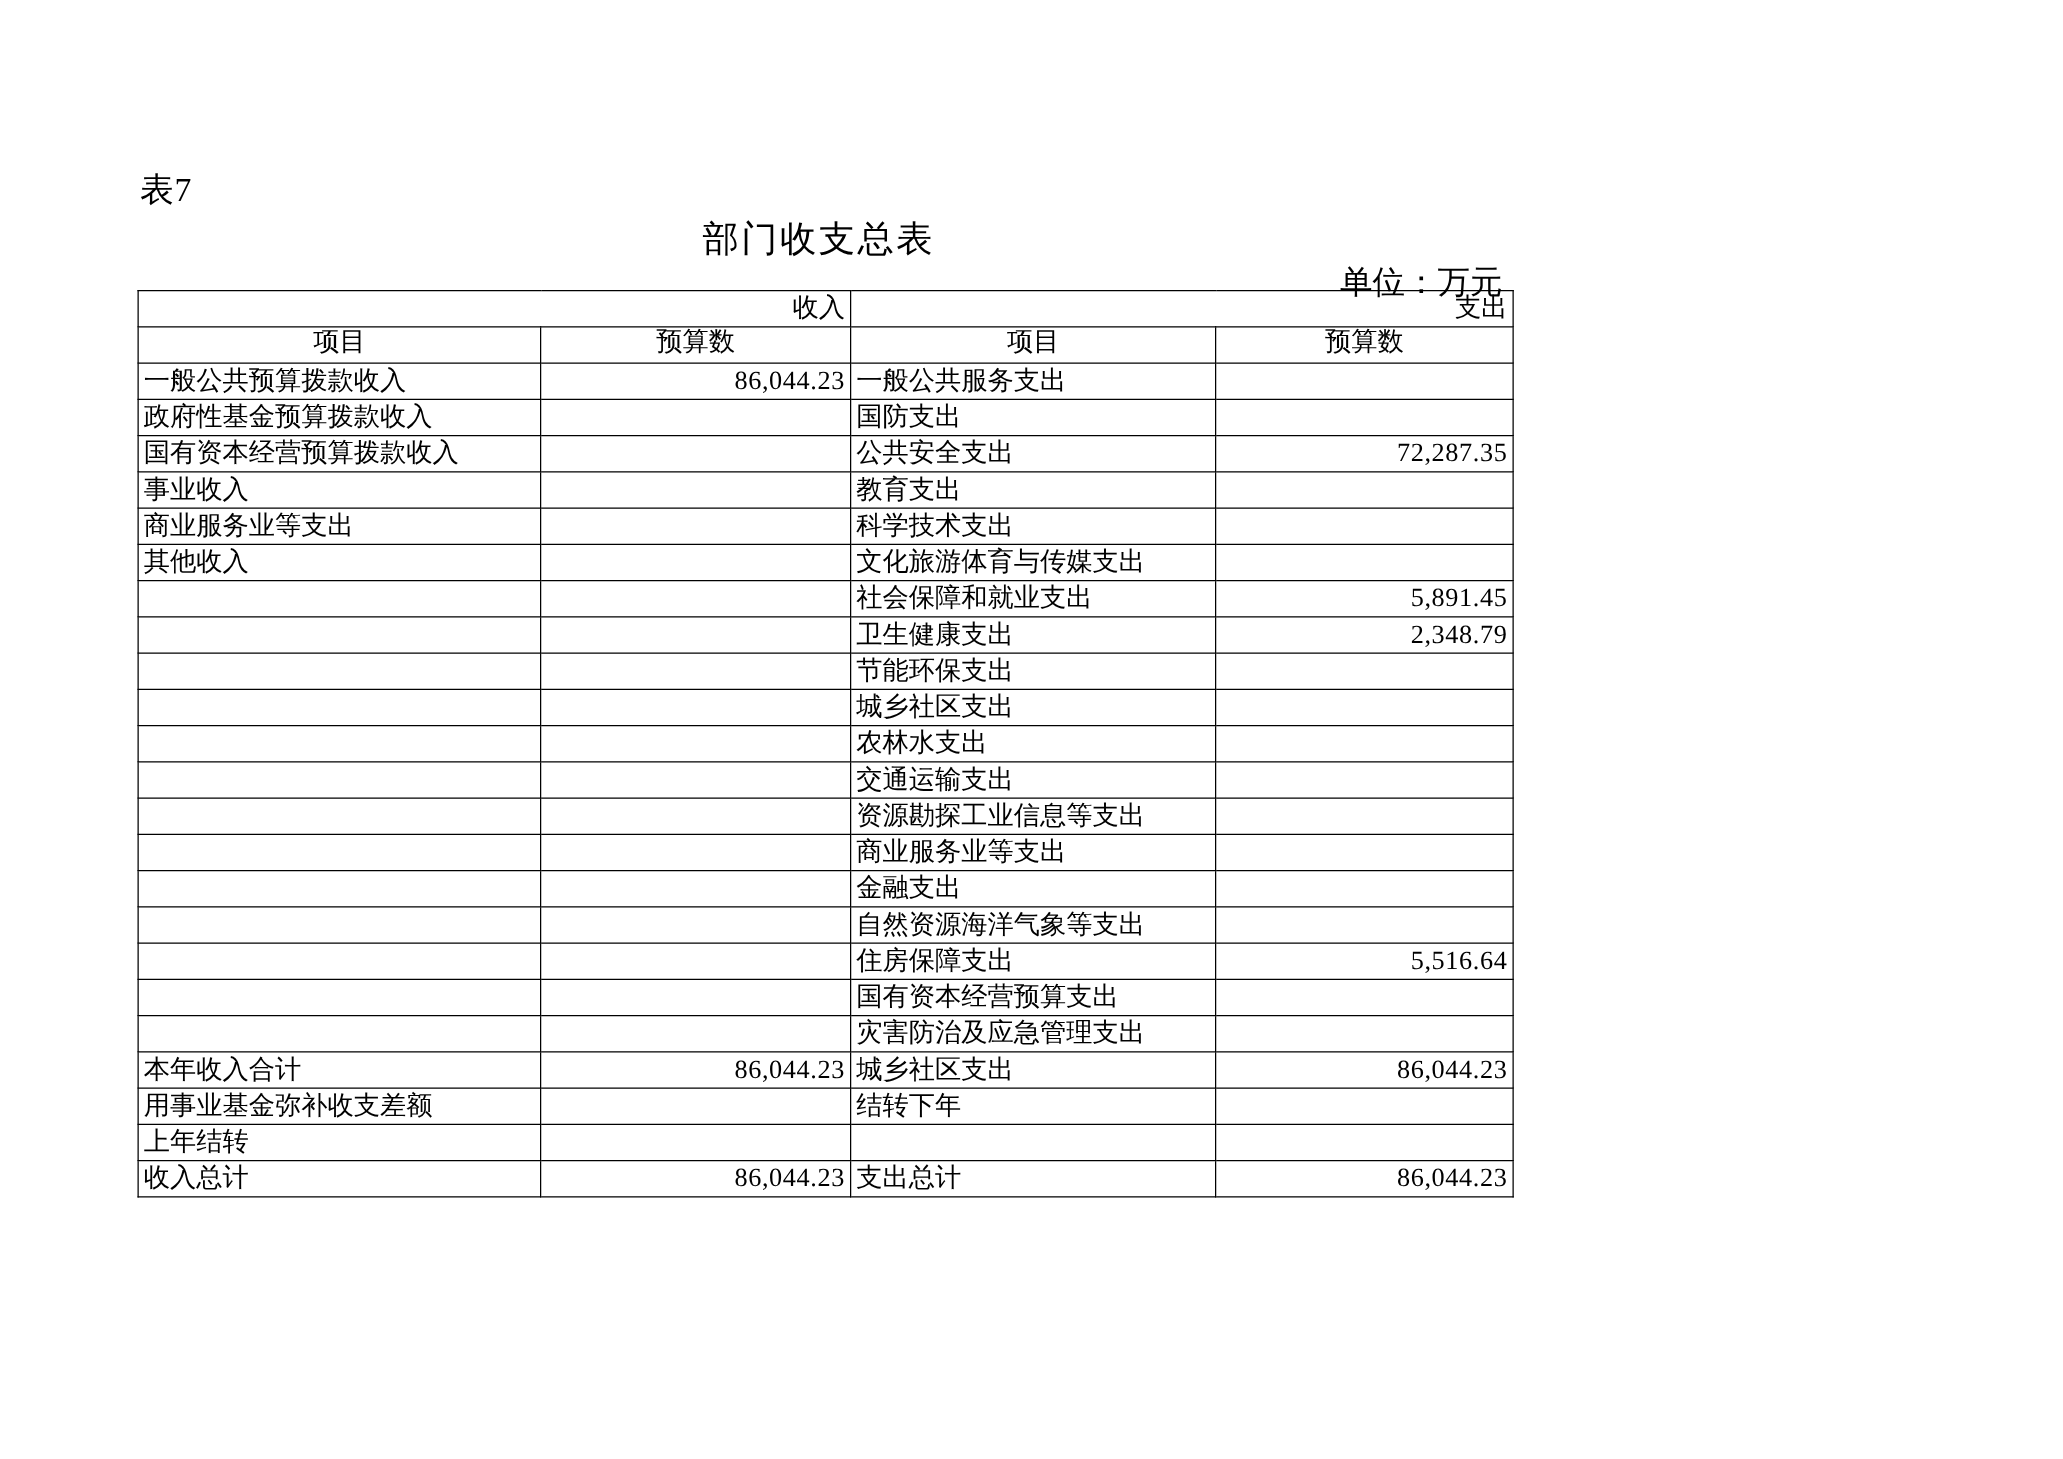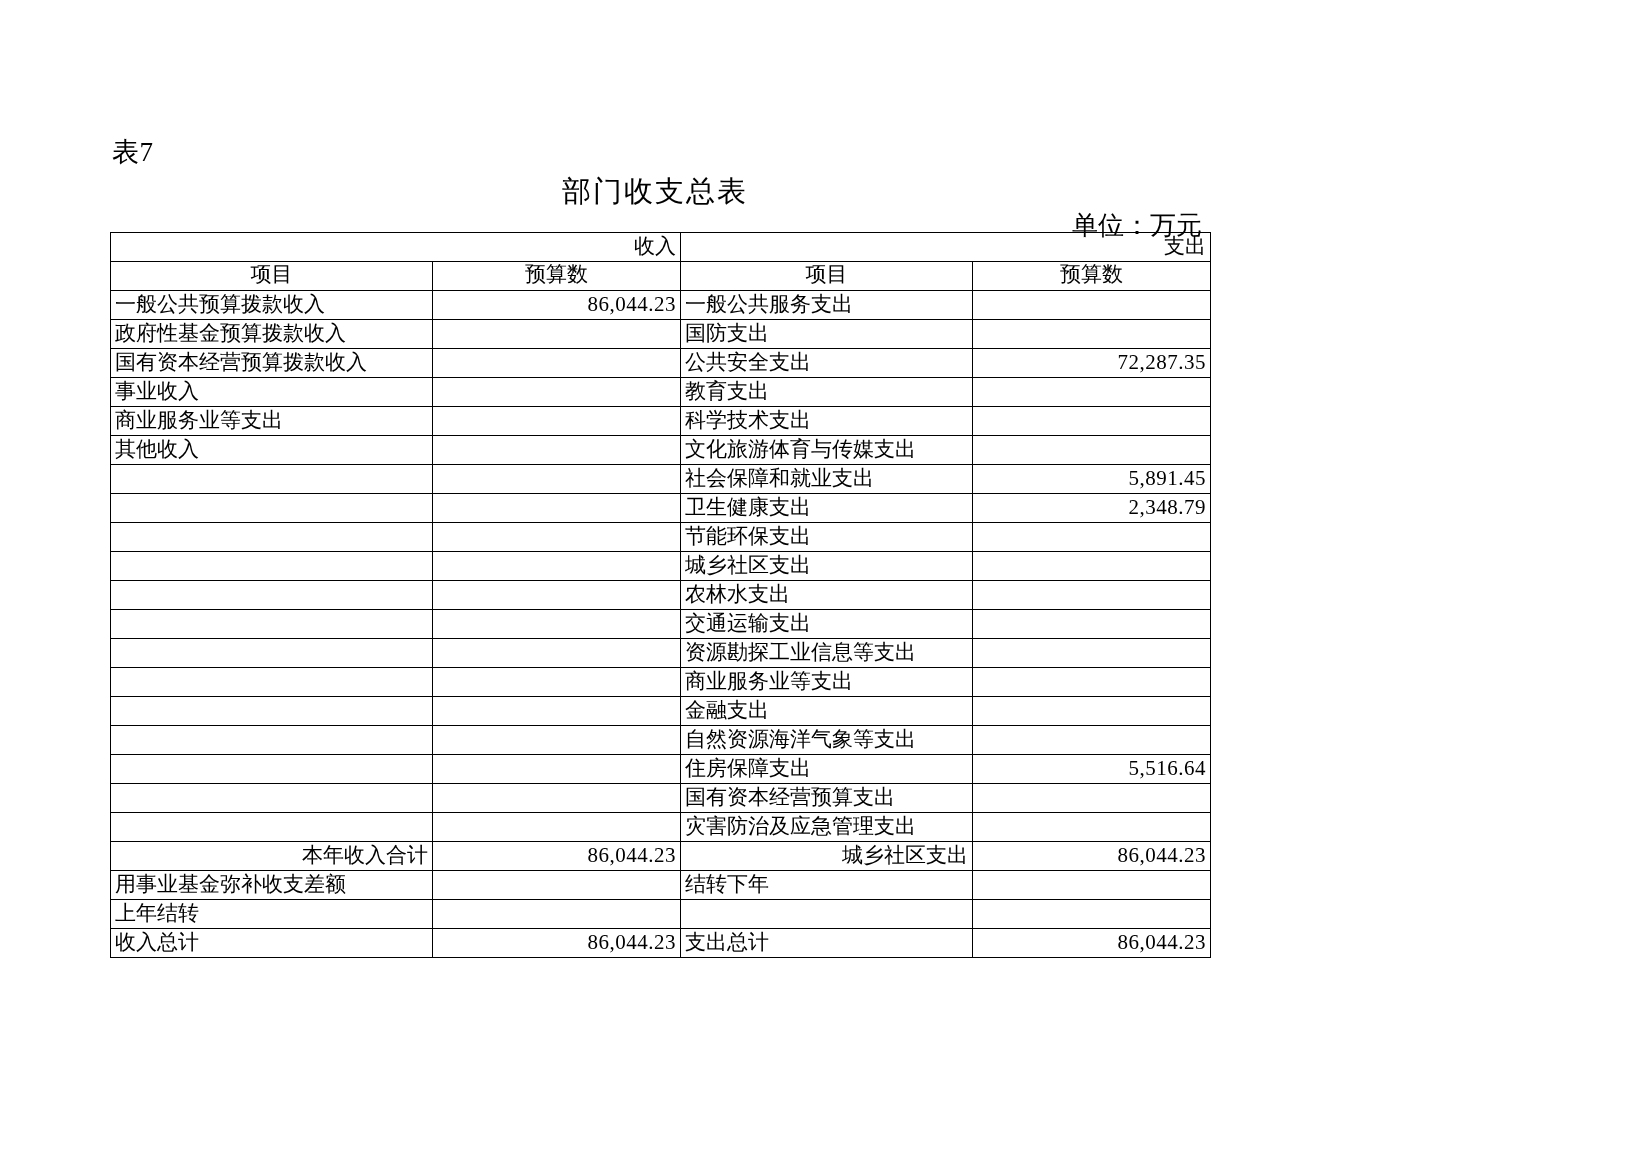--- a/index.html
+++ b/index.html
@@ -77,21 +77,21 @@
     text-align: right;
     padding-right: 10px;
     font-family: "Liberation Serif", "DejaVu Serif", serif;
     letter-spacing: 0.5px;
   }
   .txt {
     text-align: left;
     padding-left: 6px;
   }
   .center {
-    text-align: right;
+    text-align: left;
   }
 </style>
 </head>
 <body>
 
 <div class="page">
 
   <div class="sheet-label">表7</div>
 
   <div class="doc-title">部门收支总表</div>

